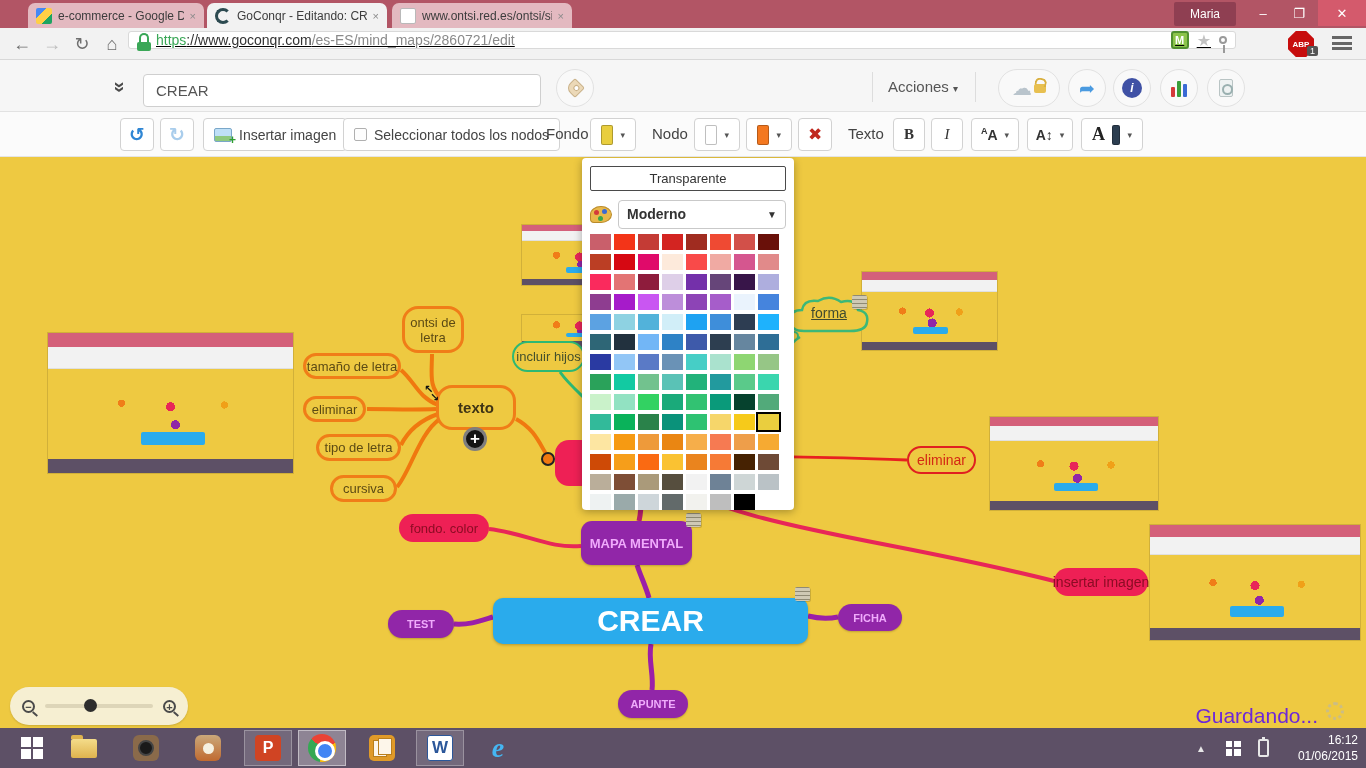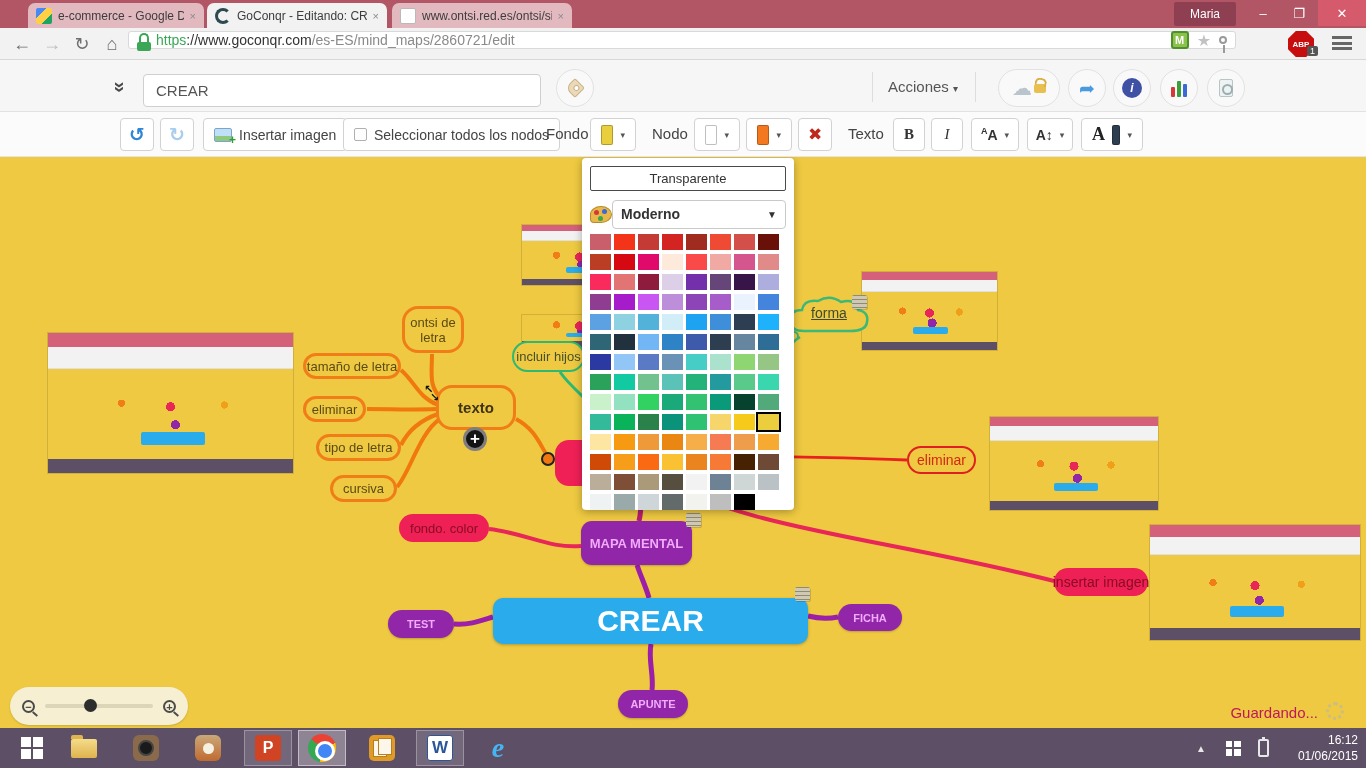--- a/index.html
+++ b/index.html
@@ -19,21 +19,21 @@
   .fav-page { background:#fff; border:1px solid #b9b9b9; border-radius:2px; }
   #profile-chip { position:absolute; top:2px; right:130px; width:62px; height:24px; background:#8f3f52; color:#fff; font-size:12px; display:flex; align-items:center; justify-content:center; border-radius:2px; }
   .win-btn { position:absolute; top:0; height:26px; color:#fff; display:flex; align-items:center; justify-content:center; font-size:13px; }
   #btn-min { right:86px; width:34px; }
   #btn-max { right:50px; width:34px; }
   #btn-close { right:0; width:48px; background:#d45a6c; }
 
   
   #navbar { position:absolute; top:28px; left:0; width:1366px; height:32px; background:#f2f2f2; border-bottom:1px solid #d8d8d8; }
   .nav-ic { position:absolute; top:2px; font-size:18px; color:#6f6f6f; width:28px; height:28px; display:flex; align-items:center; justify-content:center; }
-  #omnibox { position:absolute; top:3px; left:128px; width:1108px; height:18px; background:#fff; border:1px solid #d9d9d9; border-radius:3px; display:flex; align-items:center; padding:0 8px; font-size:14px; }
+  #omnibox { position:absolute; top:3px; left:128px; width:1108px; height:18px; background:#fff; border:1px solid #d9d9d9; border-radius:3px; display:flex; align-items:center; padding:0 8px; font-size:14px;text-decoration:underline; }
   .padlock { width:10px; height:9px; border:2px solid #3aa757; border-bottom:none; border-radius:5px 5px 0 0; position:relative; top:-3px; margin:0 3px 0 2px; }
   .padlock:after { content:""; position:absolute; left:-4px; top:7px; width:14px; height:9px; background:#3aa757; border-radius:2px; }
   .u-scheme { color:#3aa757; margin-left:4px; }
   .u-host { color:#333; }
   .u-path { color:#8a8a8a; }
   #omni-icons { margin-left:auto; display:flex; align-items:center; gap:8px; }
   .ext-m { width:18px; height:18px; background:#8bc34a; border:2px solid #4f8f2f; border-radius:3px; color:#fff; font-size:11px; font-weight:bold; text-align:center; line-height:15px; }
   .star { color:#c2c2c2; font-size:16px; }
   .key-ic { width:8px; height:8px; border:2px solid #9a9a9a; border-radius:50%; position:relative; }
   .key-ic:after { content:""; position:absolute; left:2px; top:7px; width:2px; height:8px; background:#9a9a9a; }
@@ -112,27 +112,27 @@
   .plus-btn { position:absolute; width:24px; height:24px; background:#141414; border:3px solid rgba(255,255,255,.45); color:#fff; border-radius:50%; font-size:17px; font-weight:bold; line-height:18px; text-align:center; }
   .paperclip { position:absolute; width:10px; height:20px; border:2px solid #8a8a76; border-radius:6px; transform:rotate(-35deg); }
   .paperclip:after { content:""; position:absolute; left:1px; top:4px; width:4px; height:12px; border:2px solid #8a8a76; border-radius:4px; }
   .beige-sq { position:absolute; background:rgba(150,128,52,.45); }
   .cursor-resize { position:absolute; font-size:11px; color:#111; font-weight:bold; line-height:8px; }
   #zoom-ctl { position:absolute; left:10px; top:530px; width:178px; height:38px; background:#f6efd2; border-radius:19px; display:flex; align-items:center; padding:0 12px; gap:10px; box-shadow:0 1px 2px rgba(0,0,0,.15); }
   .mag { width:13px; height:13px; border:2px solid #4a4a4a; border-radius:50%; position:relative; font-size:11px; font-weight:bold; color:#4a4a4a; text-align:center; line-height:11px; }
   .mag:after { content:""; position:absolute; right:-5px; bottom:-4px; width:6px; height:2px; background:#4a4a4a; transform:rotate(40deg); }
   #zoom-track { flex:1; height:4px; background:#ddd5b8; border-radius:2px; position:relative; }
   #zoom-thumb { position:absolute; left:36%; top:-5px; width:13px; height:13px; background:#2d2d2d; border-radius:50%; }
-  #saving { position:absolute; right:48px; top:547px; color:#be185d; font-size:15px; }
+  #saving { position:absolute; right:48px; top:547px; color:#6d28d9; font-size:21px; }
   .spinner { position:absolute; right:22px; top:545px; width:18px; height:18px; border:3px dotted #cbbd85; border-radius:50%; }
 
   
   #picker { position:absolute; left:582px; top:1px; width:212px; height:352px; background:#fff; border-radius:4px; box-shadow:0 2px 8px rgba(0,0,0,.3); z-index:50; }
   #transparent-btn { position:absolute; left:8px; top:8px; width:196px; height:25px; background:#fff; border:1px solid #4a4a4a; border-radius:2px; font-size:13px; color:#333; font-family:inherit; }
-  #palette-row { position:absolute; left:8px; top:41px; width:196px; height:30px; display:flex; align-items:center; }
+  #palette-row { position:absolute; left:8px; top:41px; width:196px; height:30px; display:flex; align-items:center; gap:6px; }
   .palette-icon { width:22px; height:17px; background:#e8b84a; border-radius:50% 50% 50% 4px; position:relative; border:1px solid #b98a2a; }
   .palette-icon:after { content:""; position:absolute; left:3px; top:3px; width:5px; height:5px; border-radius:50%; background:#d43a3a; box-shadow:8px -1px 0 #3a6ad4, 4px 6px 0 #3aa74a; }
   #palette-select { flex:1; height:29px; border:1px solid #c9c9c9; border-radius:4px; display:flex; align-items:center; padding:0 8px; font-size:14px; font-weight:bold; color:#333; }
   #palette-select .sel-arrow { margin-left:auto; font-size:10px; color:#333; }
   #color-grid { position:absolute; left:8px; top:76px; width:198px; display:flex; flex-wrap:wrap; }
   .csw { width:21px; height:16px; margin:0 3px 4px 0; }
   .csw.sel { outline:2px solid #000; outline-offset:0; }
 
   
   #taskbar { position:absolute; top:728px; left:0; width:1366px; height:40px; background:#5d5066; }

